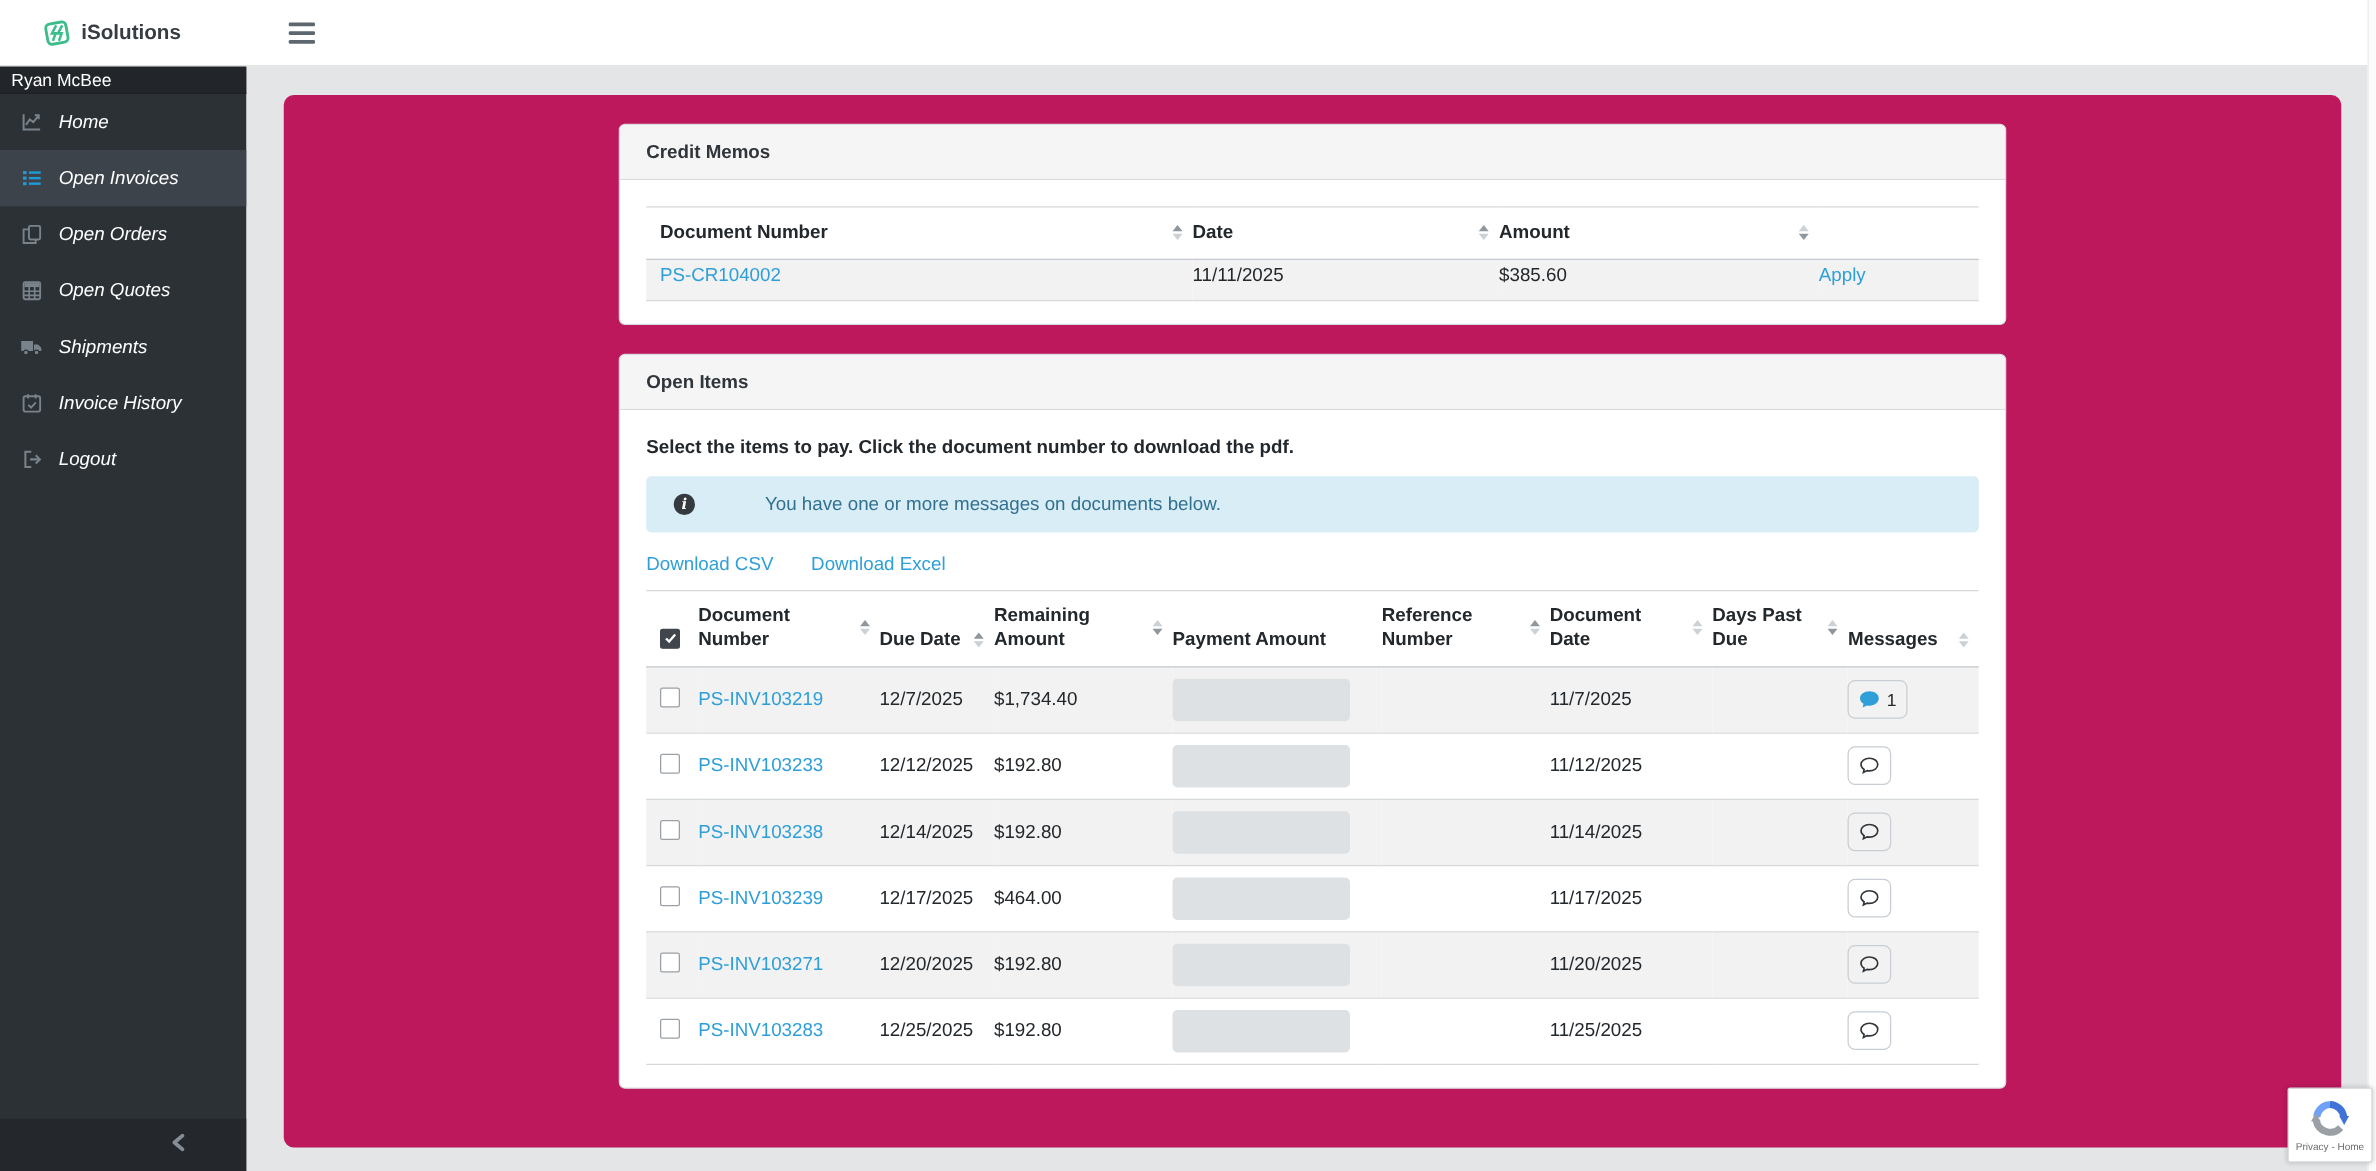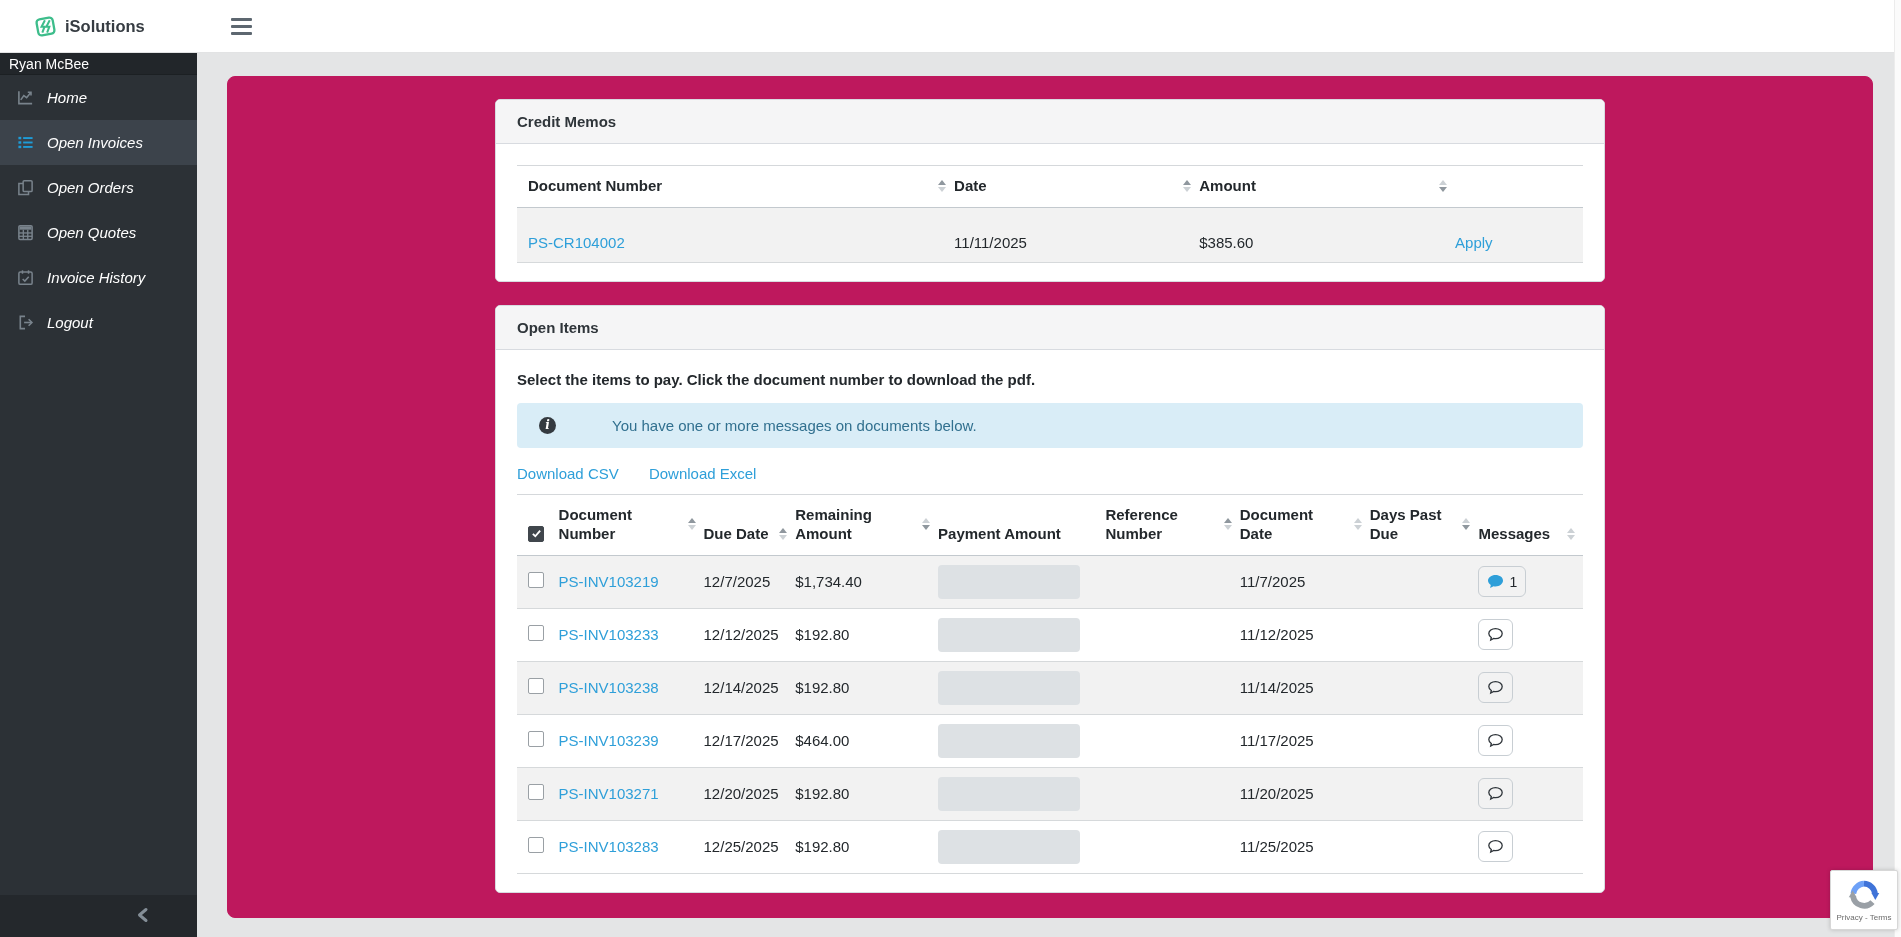--- a/index.html
+++ b/index.html
@@ -55,21 +55,21 @@
   table.data th {
     text-align:left; font-weight:bold; font-size:15px; color:#23282c;
     padding:10px 8px 11px 0; border-bottom:1px solid #c3c9ce; vertical-align:bottom; line-height:1.3;
   }
   table.data td { padding:9px 8px 9px 0; border-bottom:1px solid #d6d9db; vertical-align:middle; }
   table.data th:first-child, table.data td:first-child { padding-left:11px; }
   tr.striped td { background:#f2f2f2; border-top:1px solid #d2d5d8; }
 
   #cm-table col:nth-child(1){width:41%} #cm-table col:nth-child(2){width:23%}
   #cm-table col:nth-child(3){width:24%} #cm-table col:nth-child(4){width:12%}
-  #cm-table td { padding-top:26px; padding-bottom:11px; }
+  #cm-table td { padding-top:4px; padding-bottom:11px; }
 
   #oi-table col:nth-child(1){width:3.9%}  #oi-table col:nth-child(2){width:13.6%}
   #oi-table col:nth-child(3){width:8.6%}  #oi-table col:nth-child(4){width:13.4%}
   #oi-table col:nth-child(5){width:15.7%} #oi-table col:nth-child(6){width:12.6%}
   #oi-table col:nth-child(7){width:12.2%} #oi-table col:nth-child(8){width:10.2%}
   #oi-table col:nth-child(9){width:9.8%}
 
   .th-flex { display:flex; align-items:center; justify-content:space-between; }
   .sort { display:inline-flex; flex-direction:column; gap:2px; margin-left:6px; flex:none; }
   .sort i { display:block; width:0; height:0; border-left:4px solid transparent; border-right:4px solid transparent; }
@@ -189,20 +189,31 @@
             <line x1="2" y1="9.5" x2="16" y2="9.5" stroke="currentColor" stroke-width="1.4"></line>
             <line x1="2" y1="13" x2="16" y2="13" stroke="currentColor" stroke-width="1.4"></line>
             <line x1="6.7" y1="6" x2="6.7" y2="16.3" stroke="currentColor" stroke-width="1.4"></line>
             <line x1="11.4" y1="6" x2="11.4" y2="16.3" stroke="currentColor" stroke-width="1.4"></line>
           </svg>
         </span>
         <span class="nav-label">Open Quotes</span>
       </li>
       <li class="nav-item">
         <span class="nico">
+          <svg width="18" height="17" viewBox="0 0 19 18">
+            <path d="M1 4 h10 v8.5 H1 z" fill="currentColor"></path>
+            <path d="M11.8 7 h3.4 l2.8 2.8 V12.5 h-6.2 z" fill="currentColor"></path>
+            <circle cx="5" cy="13.8" r="2" fill="currentColor" stroke="#2c3136" stroke-width="1"></circle>
+            <circle cx="14" cy="13.8" r="2" fill="currentColor" stroke="#2c3136" stroke-width="1"></circle>
+          </svg>
+        </span>
+        <span class="nav-label">Shipments</span>
+      </li>
+      <li class="nav-item">
+        <span class="nico">
           <svg width="17" height="17" viewBox="0 0 18 18">
             <rect x="2" y="3.2" width="14" height="13" rx="1.5" fill="none" stroke="currentColor" stroke-width="1.6"></rect>
             <line x1="5.8" y1="1.4" x2="5.8" y2="5" stroke="currentColor" stroke-width="1.6"></line>
             <line x1="12.2" y1="1.4" x2="12.2" y2="5" stroke="currentColor" stroke-width="1.6"></line>
             <polyline points="6,10.5 8.3,12.8 12.4,8.3" fill="none" stroke="currentColor" stroke-width="1.6"></polyline>
           </svg>
         </span>
         <span class="nav-label">Invoice History</span>
       </li>
       <li class="nav-item">
@@ -504,14 +515,14 @@
 <div class="recaptcha">
   <span style="display:flex;">
     <svg width="34" height="34" viewBox="0 0 48 48">
       <path d="M9 22 A16 16 0 0 1 24 8" fill="none" stroke="#6ea1f7" stroke-width="8"></path>
       <path d="M24 8 A16 16 0 0 1 39.5 22" fill="none" stroke="#3f73d8" stroke-width="8"></path>
       <polygon points="34.5,21 45.5,21 40,31" fill="#3f73d8"></polygon>
       <path d="M36 34 A16 16 0 0 1 8.5 26" fill="none" stroke="#9aa0a6" stroke-width="8"></path>
       <polygon points="2.5,27 13.5,27 8,17.5" fill="#9aa0a6"></polygon>
     </svg>
   </span>
-  <span class="recaptcha-label">Privacy - Terms</span>
+  <span class="recaptcha-label">Privacy - Home</span>
 </div>
 
 </body></html>

